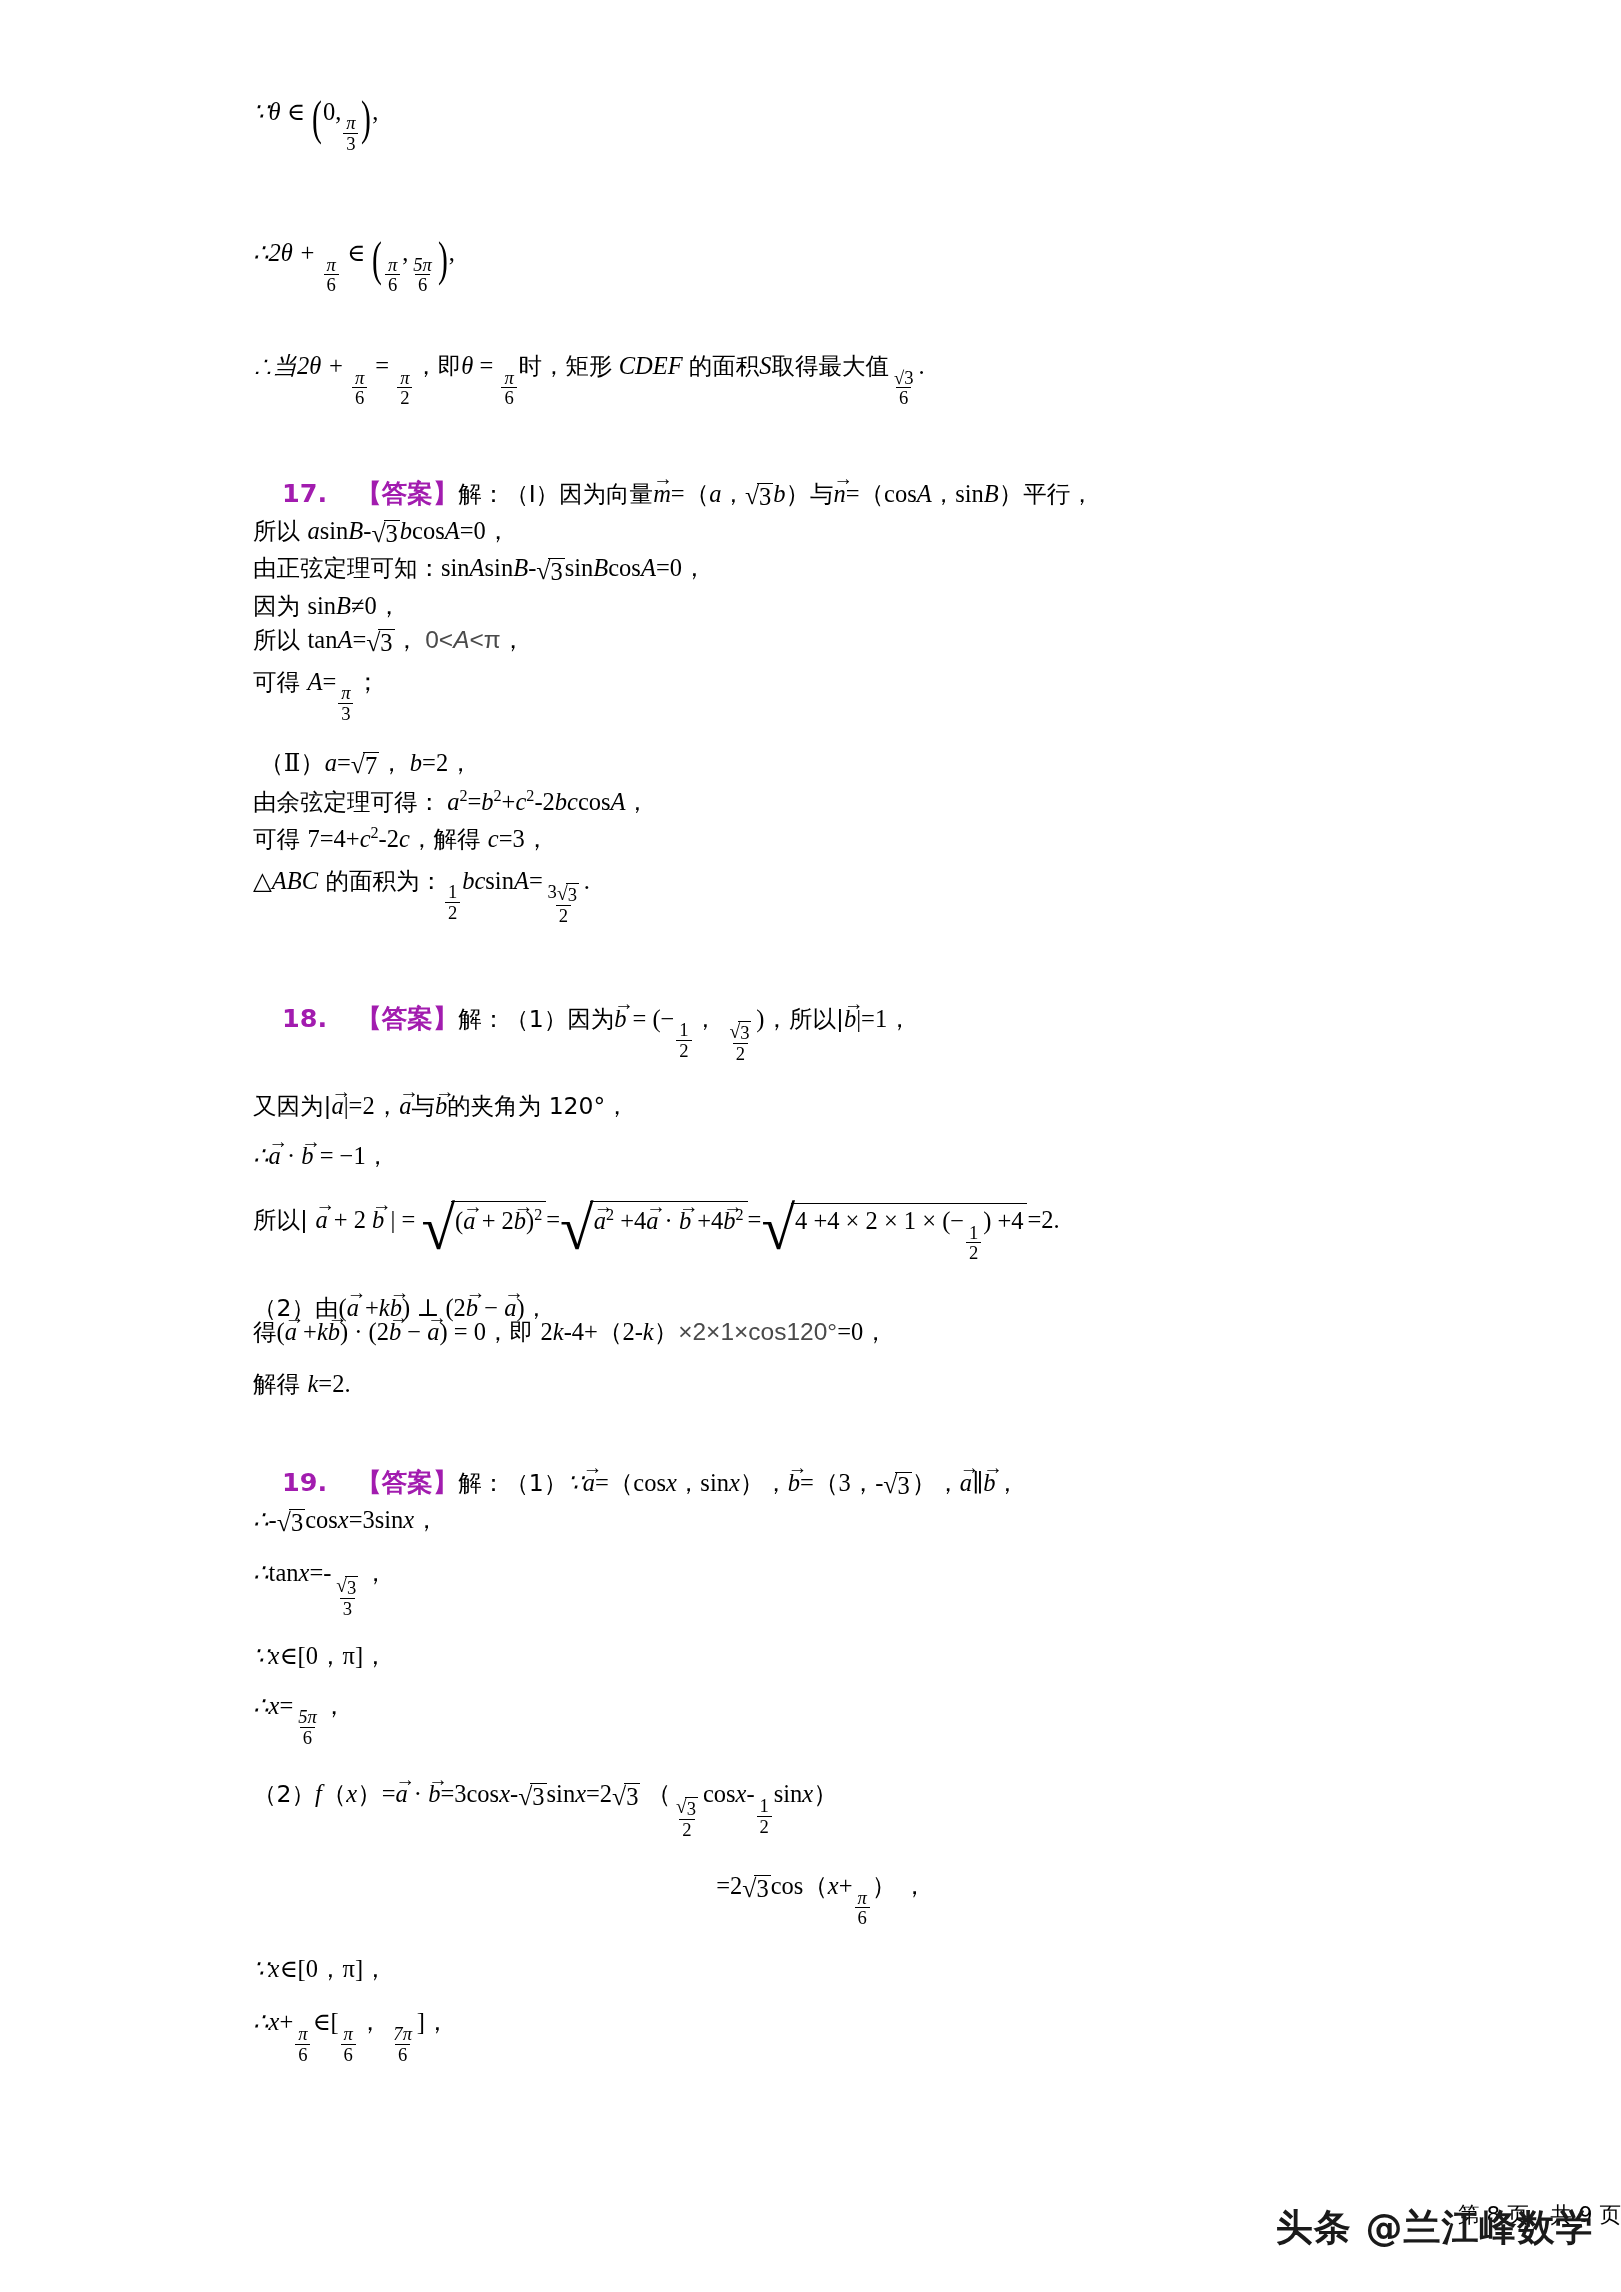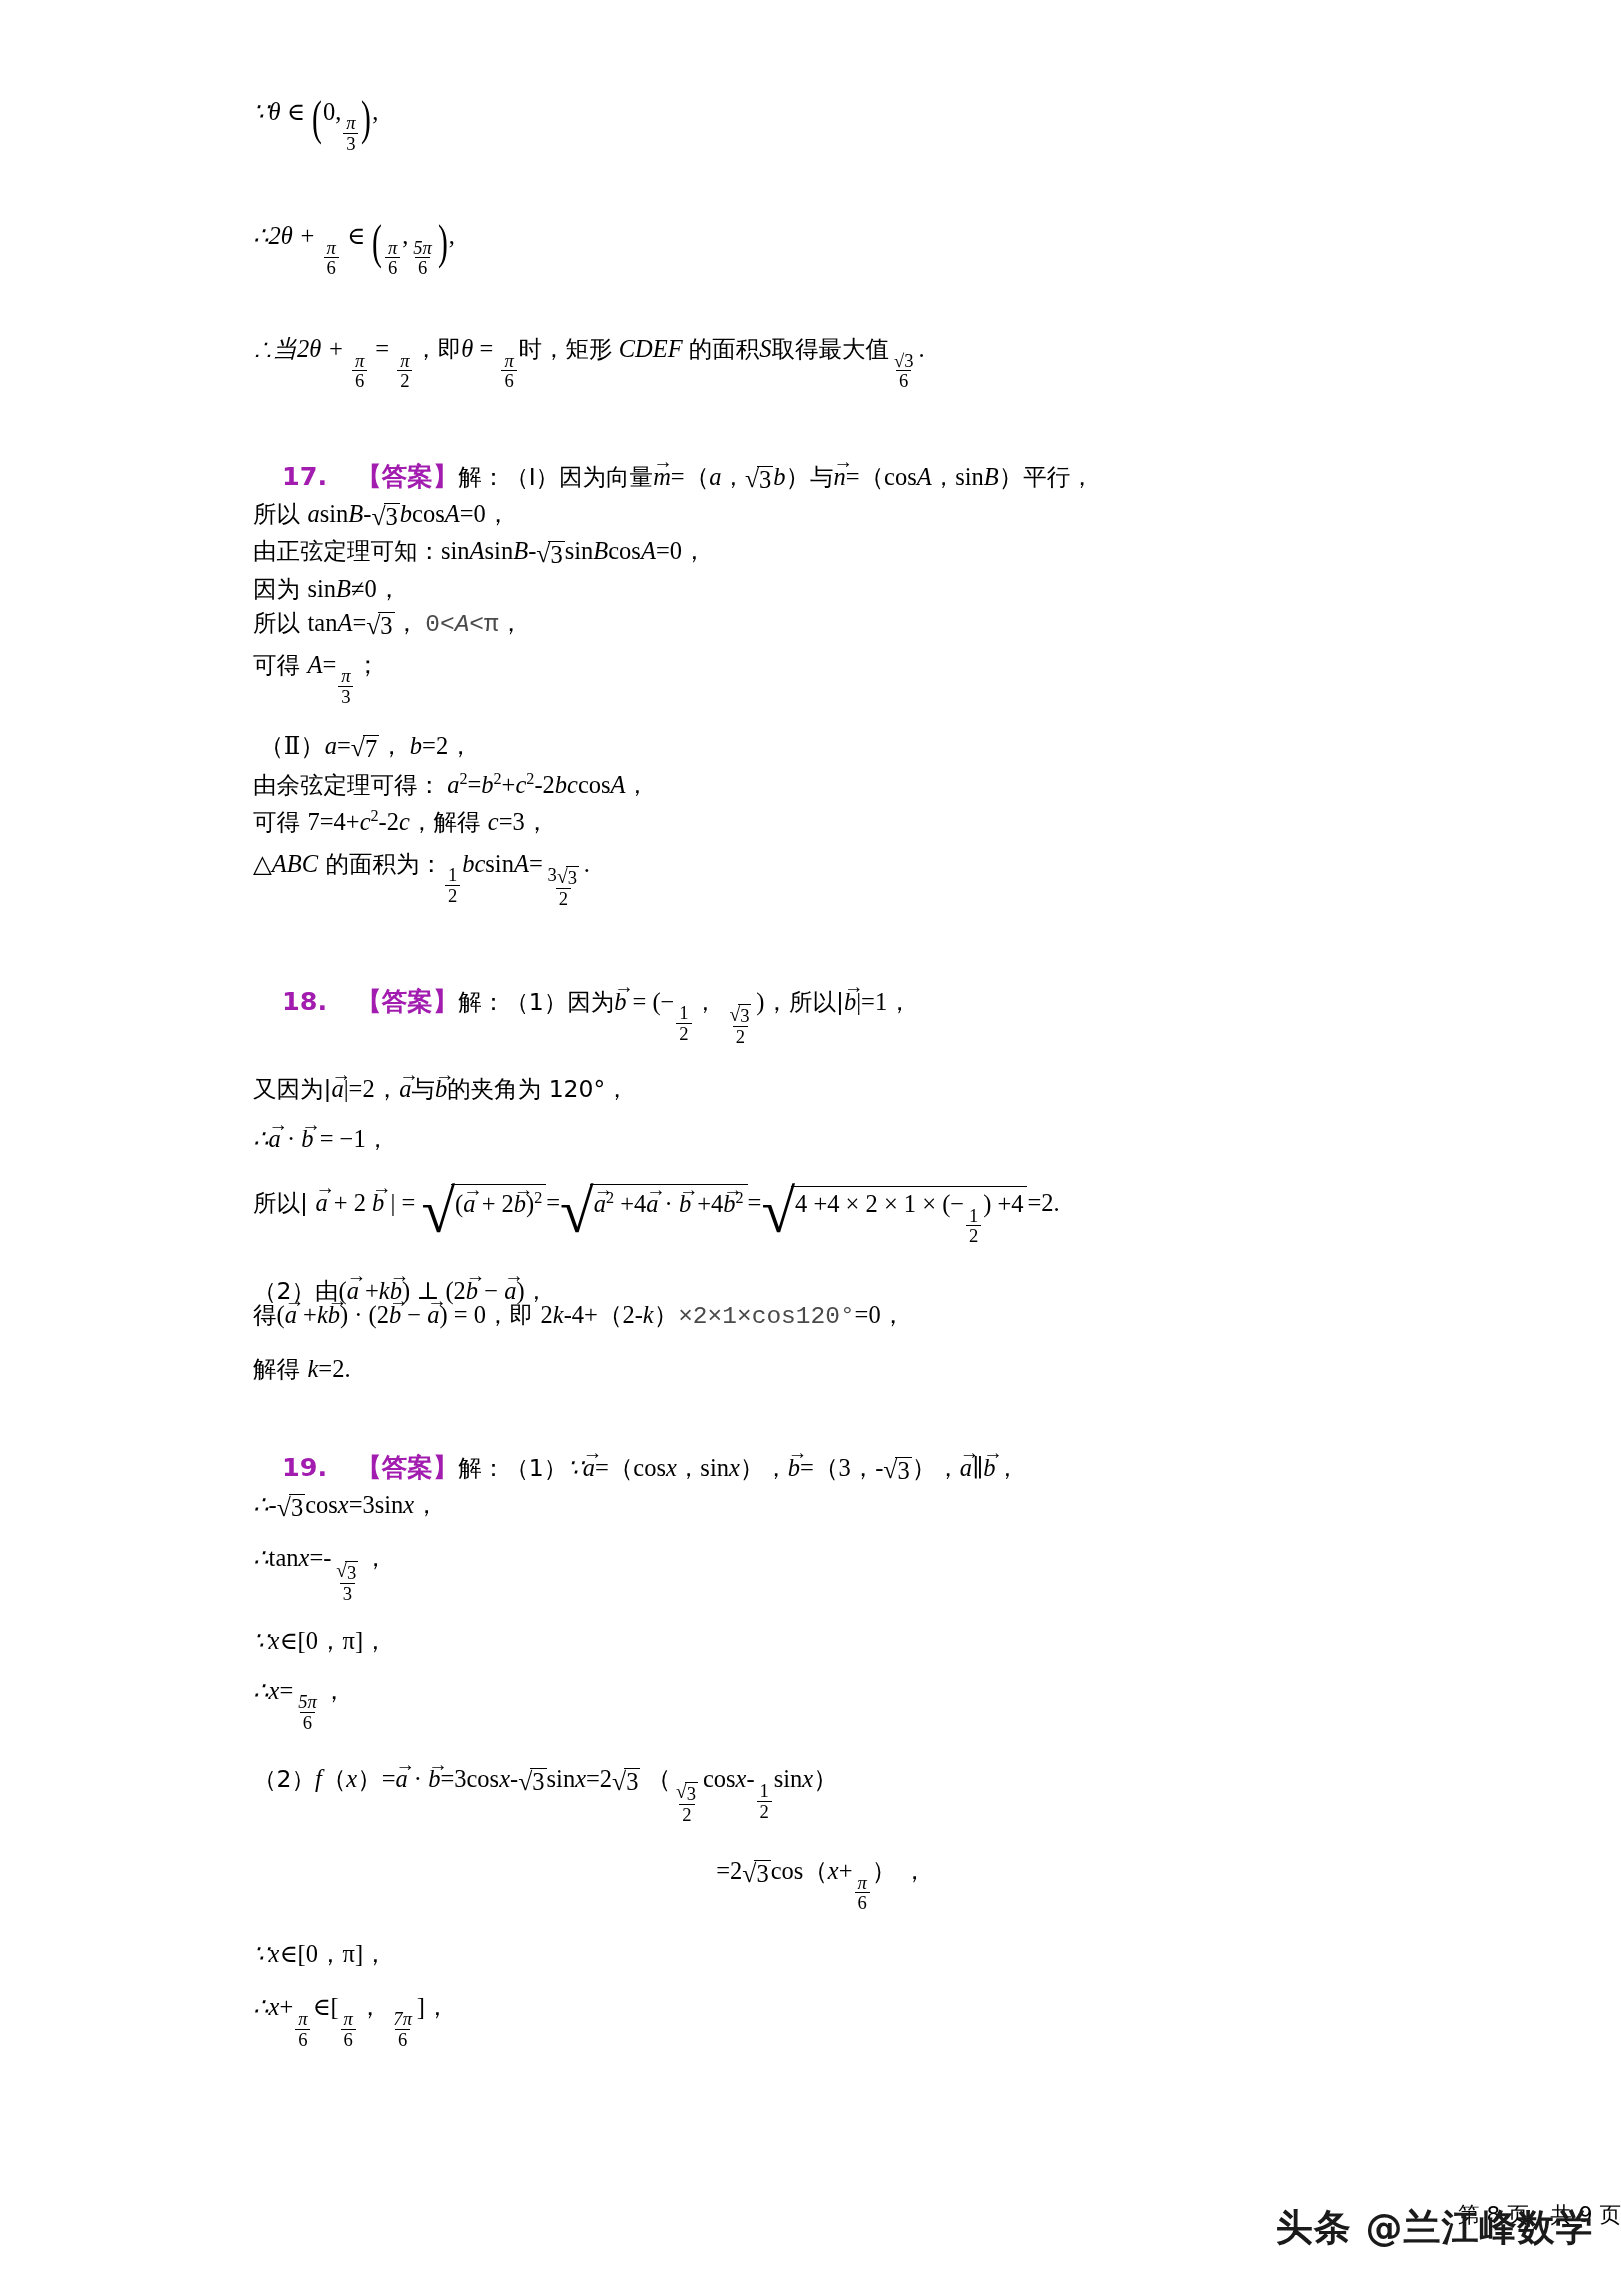--- a/index.html
+++ b/index.html
@@ -29,21 +29,21 @@
     line-height: 1.0;
     color: #000;
     white-space: nowrap;
     margin: 0;
   }
   .blk { margin-bottom: 25.5px; }
   .tight { margin-bottom: 9.8px; }
 
   .cjk { font-family: "DejaVu Sans", "Liberation Sans", sans-serif; font-size: 23.5px; }
   .it  { font-style: italic; }
-  .sf  { font-family: Liberation Mono, monospace; }
+  .sf  { font-family: Liberation Sans, sans-serif; }
   .gray { color: #4a4a4a; }
   .blue { color: #a21caf; font-family: "DejaVu Sans", "Liberation Sans", sans-serif; font-weight: 700; margin-left: 29px; }
   .bignum { font-size: 25.5px; }
 
   
   .frac {
     display: inline-flex;
     flex-direction: column;
     align-items: center;
     justify-content: center;
@@ -115,21 +115,21 @@
     white-space: nowrap;
   }
 </style>
 </head>
 <body>
 
 <div class="page">
 
   <div class="content">
 
-    <div class="line blk" style="margin-bottom:65px;">
+    <div class="line blk" style="margin-bottom:82px;">
       <span class="it">∵</span><span class="it">θ</span>
       <span>∈</span>
       <span class="bigparen">(</span><span>0</span><span>,</span><span class="frac">
           <span class="num it">π</span>
           <span class="den">3</span>
         </span><span class="bigparen">)</span><span>,</span>
     </div>
 
     <div class="line blk" style="margin-bottom:59px;">
       <span class="it">∴</span><span class="it">2θ +</span>

